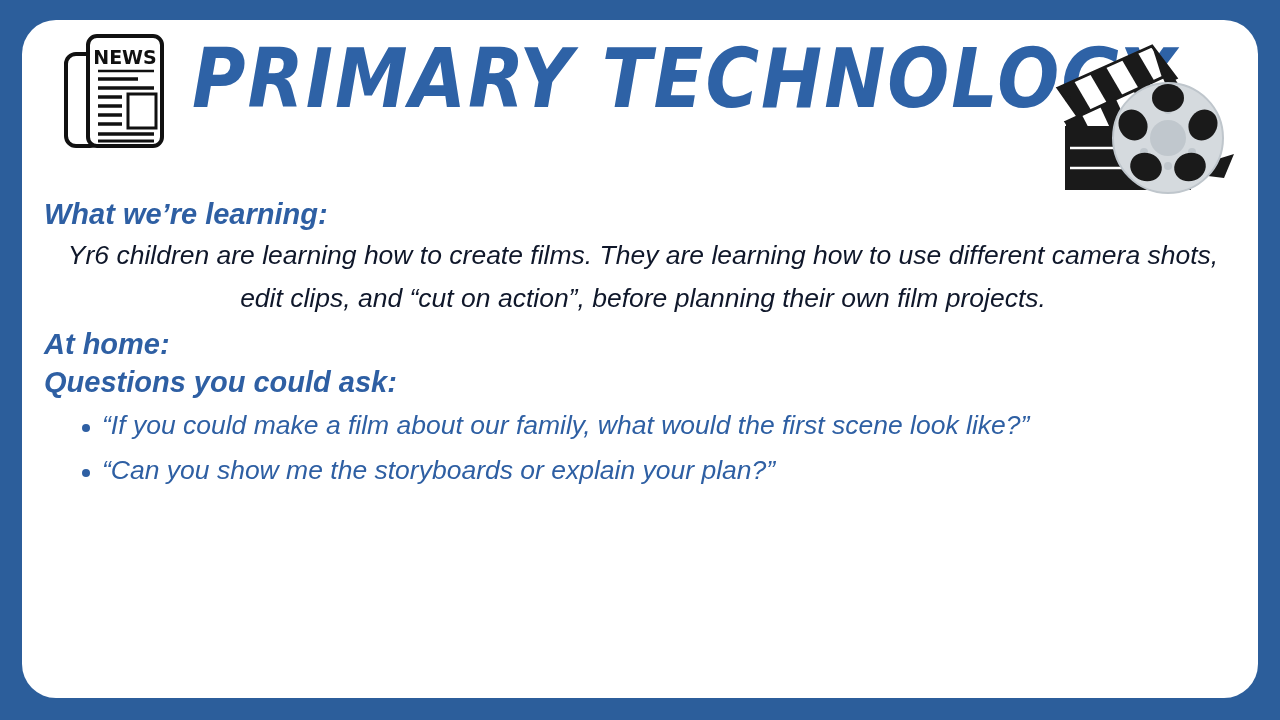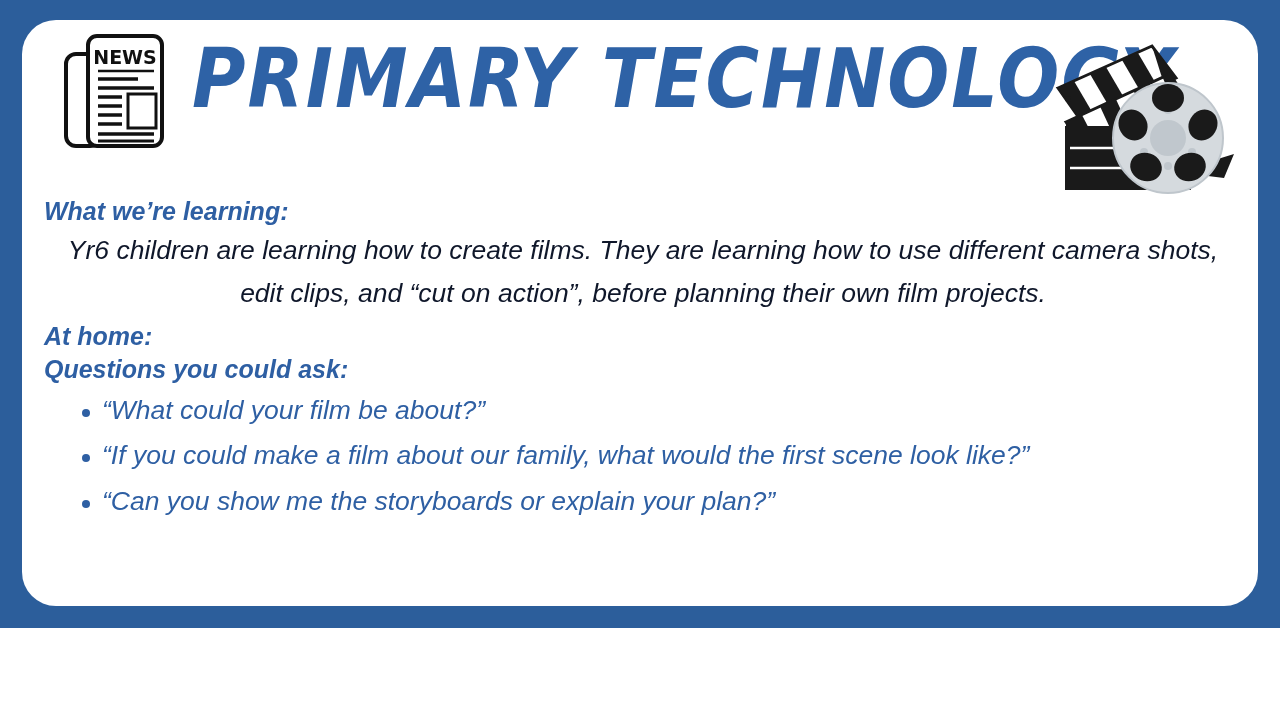--- a/index.html
+++ b/index.html
@@ -12,21 +12,21 @@
     width: 1280px;
     height: 720px;
     overflow: hidden;
     font-family: "Liberation Sans", sans-serif;
   }
 
   
   .poster {
     position: relative;
     width: 1280px;
-    height: 628px;
+    height: 720px;
     background: #2C5E9B;
     box-sizing: border-box;
     padding: 20px 22px 22px 22px;
   }
 
   
   .card {
     position: relative;
     width: 100%;
     height: 100%;
@@ -92,21 +92,21 @@
 
   
   .body-area {
     position: relative;
     padding: 0 16px 0 22px;
     color: #2E5FA3;
   }
 
   .section-heading {
     font-family: "Liberation Sans", sans-serif;
-    font-size: 25px;
+    font-size: 29px;
     font-weight: 700;
     font-style: italic;
     color: #2E5FA3;
     margin: 0 0 2px 0;
     line-height: 1.25;
   }
 
   .para {
     font-family: "Liberation Sans", sans-serif;
     font-size: 26.5px;
@@ -243,21 +243,20 @@
         <p class="para indent-first">Yr6 children are learning how to create films. They are learning how to use different camera shots, edit clips, and “cut on action”, before planning their own film projects.</p>
       </div>
 
       <div class="sec-athome">
         <div class="section-heading">At home:</div>
       </div>
 
       <div class="sec-quest">
         <div class="section-heading">Questions you could ask:</div>
         <ul class="bullet-list">
-          <li>“What could your film be about?”</li>
           <li>“If you could make a film about our family, what would the first scene look like?”</li>
           <li>“Can you show me the storyboards or explain your plan?”</li>
         </ul>
       </div>
 
     </div>
   </div>
 </div>
 
 </body></html>

